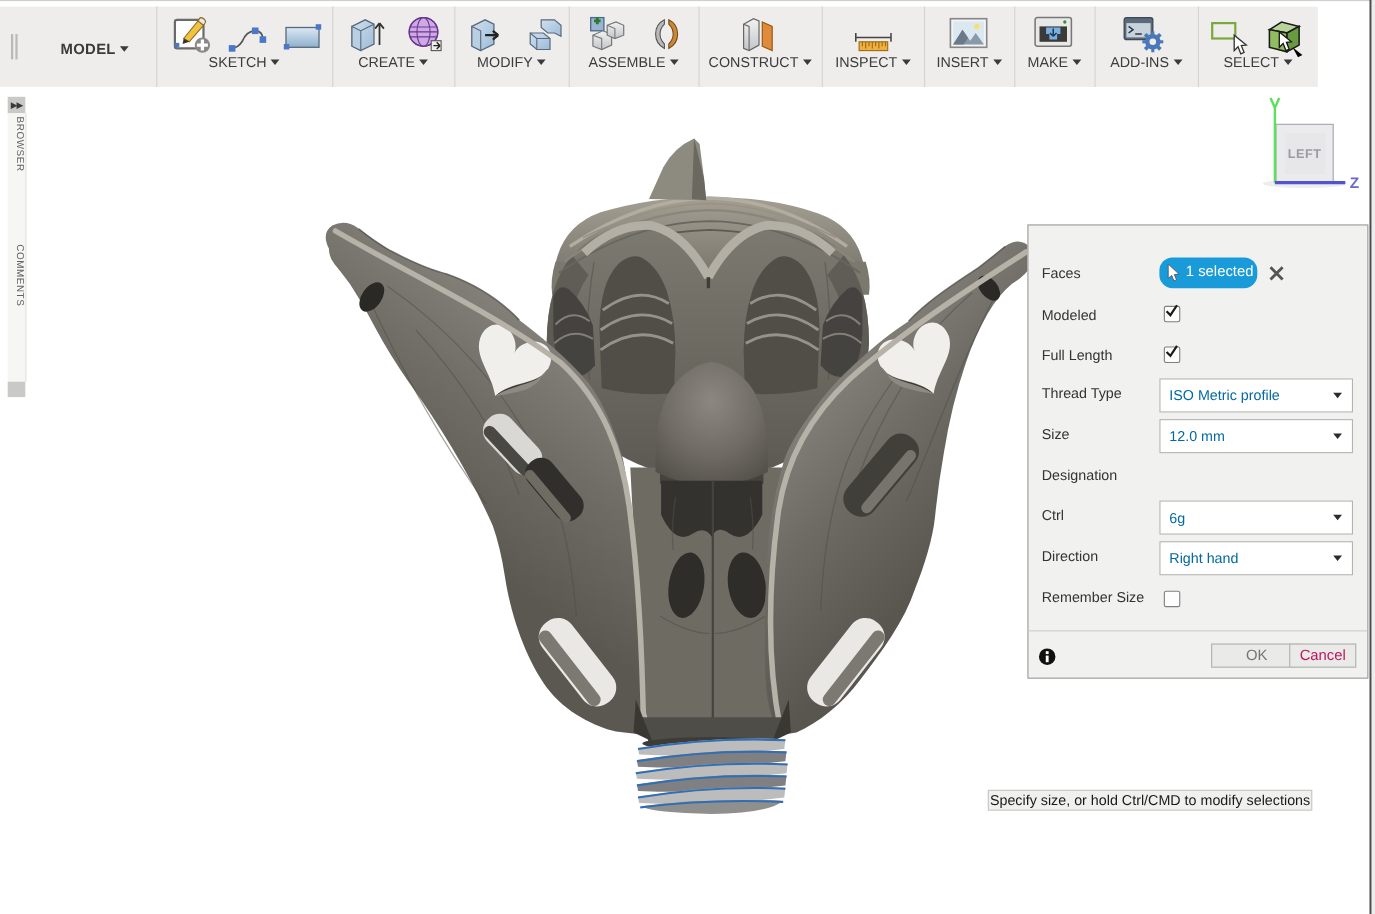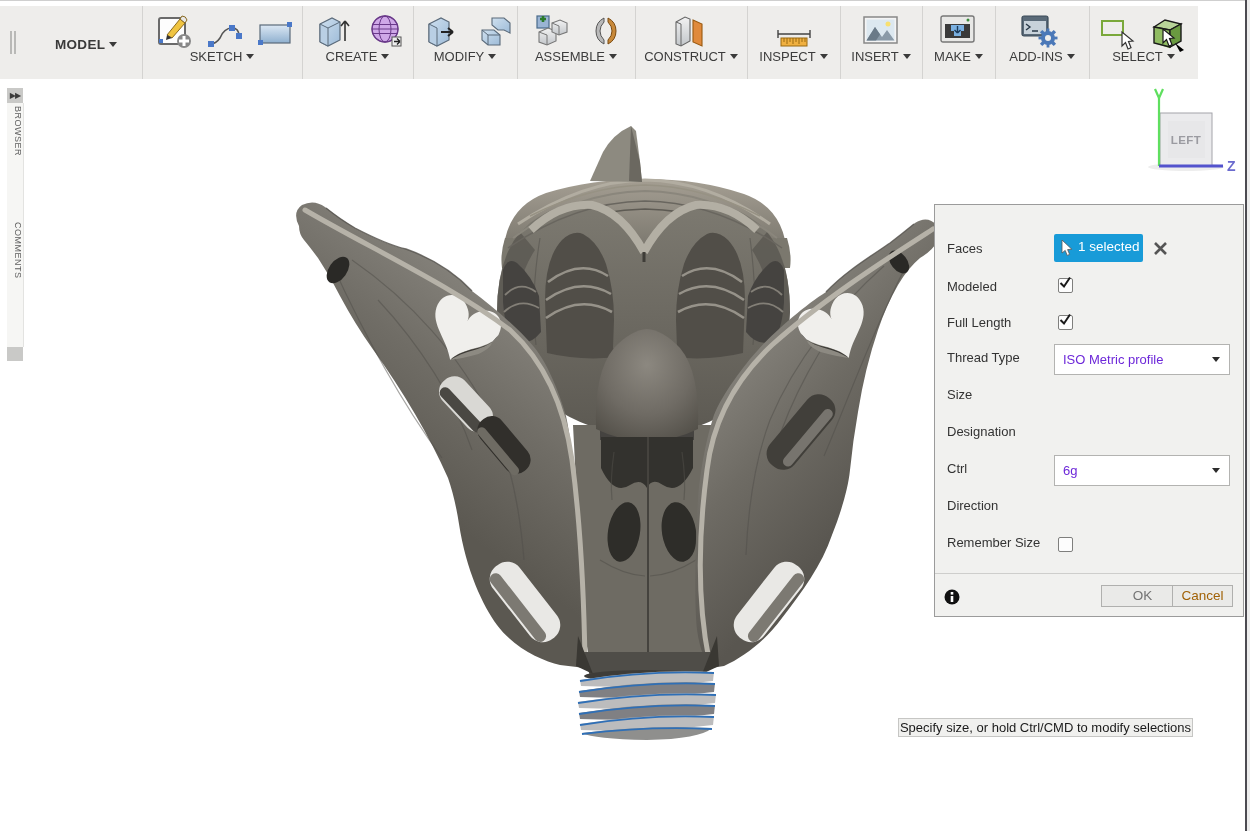--- a/index.html
+++ b/index.html
@@ -26,21 +26,21 @@
   .vtext{position:absolute;left:5px;width:18px;color:#606060;font-size:9px;
          letter-spacing:0.5px;writing-mode:vertical-rl;}
   
   #panel{left:934px;top:204px;width:310px;height:413px;background:#f1f1ef;
          border:1px solid #9b9b9b;box-sizing:border-box;font-size:13px;color:#333;}
   #phead{position:absolute;left:0;top:0;width:100%;height:20px;border-bottom:1px solid #c9c9c7;}
   #ptitle{position:absolute;left:28px;top:3px;font-size:12.5px;color:#4a4a4a;letter-spacing:0.2px;}
   .plabel{position:absolute;left:12px;white-space:nowrap;}
   .pdd{position:absolute;left:119px;width:176px;height:31px;background:#ffffff;
        border:1px solid #b3b3b1;box-sizing:border-box;line-height:29px;
-       padding-left:8px;color:#6d28d9;}
+       padding-left:8px;color:#0369a1;}
   .pdd .dda{position:absolute;right:9px;top:12px;width:0;height:0;
         border-left:4.5px solid transparent;border-right:4.5px solid transparent;
         border-top:5.5px solid #2b2b2b;}
   .cb{position:absolute;left:123px;width:13px;height:13px;background:#fdfdfd;
       border:1px solid #7f7f7d;border-radius:2px;}
   .btn{position:absolute;top:380px;height:22px;background:#eaeae8;border:1px solid #b0b0ae;
        box-sizing:border-box;text-align:center;line-height:20px;font-size:13.5px;}
   
   #tooltip{left:898px;top:718px;width:295px;height:19px;background:#f0f0ee;
            border:1px solid #c6c6c4;box-sizing:border-box;font-size:13px;color:#1a1a1a;
@@ -435,21 +435,21 @@
   <rect x="38" y="41" width="37" height="37" fill="#e7e7e9"></rect>
   <text x="56" y="64" font-size="11.5" font-weight="bold" fill="#9b9ba1" text-anchor="middle" letter-spacing="0.5" font-family="Liberation Sans">LEFT</text>
   <line x1="29" y1="86" x2="29" y2="18" stroke="#5fdf5f" stroke-width="2.2"></line>
   <path d="M29,18 L25,9 M29,18 L33,9" stroke="#5fdf5f" stroke-width="2.2" fill="none"></path>
   <line x1="29" y1="86" x2="93" y2="86" stroke="#5353cd" stroke-width="3"></line>
   <text x="97" y="91" font-size="14" font-weight="bold" fill="#6a6ace" font-family="Liberation Sans">Z</text>
 </svg>
 
 <div id="panel" class="abs">
   <div class="plabel" style="top:36px">Faces</div>
-  <div style="position:absolute;left:119px;top:29px;width:89px;height:28px;background:#189bd8;border-radius:2px;">
+  <div style="position:absolute;left:119px;top:29px;width:89px;height:28px;background:#189bd8;border-radius:12px;">
     <svg style="position:absolute;left:7px;top:6px" width="13" height="17" viewBox="0 0 13 17">
       <path d="M1,0 L1,13 L4.2,10.4 L6.2,15.4 L8.6,14.4 L6.6,9.6 L10.8,9.2 Z" fill="#fff" stroke="#555" stroke-width="0.8"></path>
     </svg>
     <div style="position:absolute;left:24px;top:5px;color:#fff;font-size:13.5px;">1 selected</div>
   </div>
   <svg style="position:absolute;left:218px;top:36px" width="15" height="15" viewBox="0 0 15 15">
     <path d="M2,2 L13,13 M13,2 L2,13" stroke="#555" stroke-width="2.6"></path>
   </svg>
   <div class="plabel" style="top:74px">Modeled</div>
   <div class="cb" style="top:73px">
@@ -459,32 +459,34 @@
     </div>
   <div class="plabel" style="top:110px">Full Length</div>
   <div class="cb" style="top:110px">
       <svg width="15" height="15" viewBox="0 0 15 15" style="position:absolute;left:-1px;top:-3px">
         <path d="M2.5,7 L6,10.5 L12,1.5" stroke="#1a1a1a" stroke-width="2" fill="none"></path>
       </svg>
     </div>
   <div class="plabel" style="top:145px">Thread Type</div>
   <div class="pdd" style="top:139px">ISO Metric profile<span class="dda"></span></div>
   <div class="plabel" style="top:182px">Size</div>
+  <div class="pdd" style="top:176px">12.0 mm<span class="dda"></span></div>
   <div class="plabel" style="top:219px">Designation</div>
   <div class="plabel" style="top:256px">Ctrl</div>
   <div class="pdd" style="top:250px">6g<span class="dda"></span></div>
   <div class="plabel" style="top:293px">Direction</div>
+  <div class="pdd" style="top:287px">Right hand<span class="dda"></span></div>
   <div class="plabel" style="top:330px">Remember Size</div>
   <div class="cb" style="top:332px"></div>
   <div style="position:absolute;left:0;top:368px;width:100%;height:1px;background:#cececc"></div>
   <svg style="position:absolute;left:9px;top:384px" width="16" height="16" viewBox="0 0 16 16">
     <circle cx="8" cy="8" r="7.5" fill="#111"></circle>
     <rect x="6.7" y="3" width="2.6" height="2.6" fill="#fff"></rect>
     <rect x="6.7" y="7" width="2.6" height="6" fill="#fff"></rect>
   </svg>
   <div class="btn" style="left:166px;width:83px;color:#737373">OK</div>
-  <div class="btn" style="left:237px;width:61px;color:#a16207">Cancel</div>
+  <div class="btn" style="left:237px;width:61px;color:#be185d">Cancel</div>
 </div>
 
 <div id="tooltip" class="abs">Specify size, or hold Ctrl/CMD to modify selections</div>
 
 <div id="redge1" class="abs"></div>
 <div id="redge2" class="abs"></div>
 
 </body></html>

